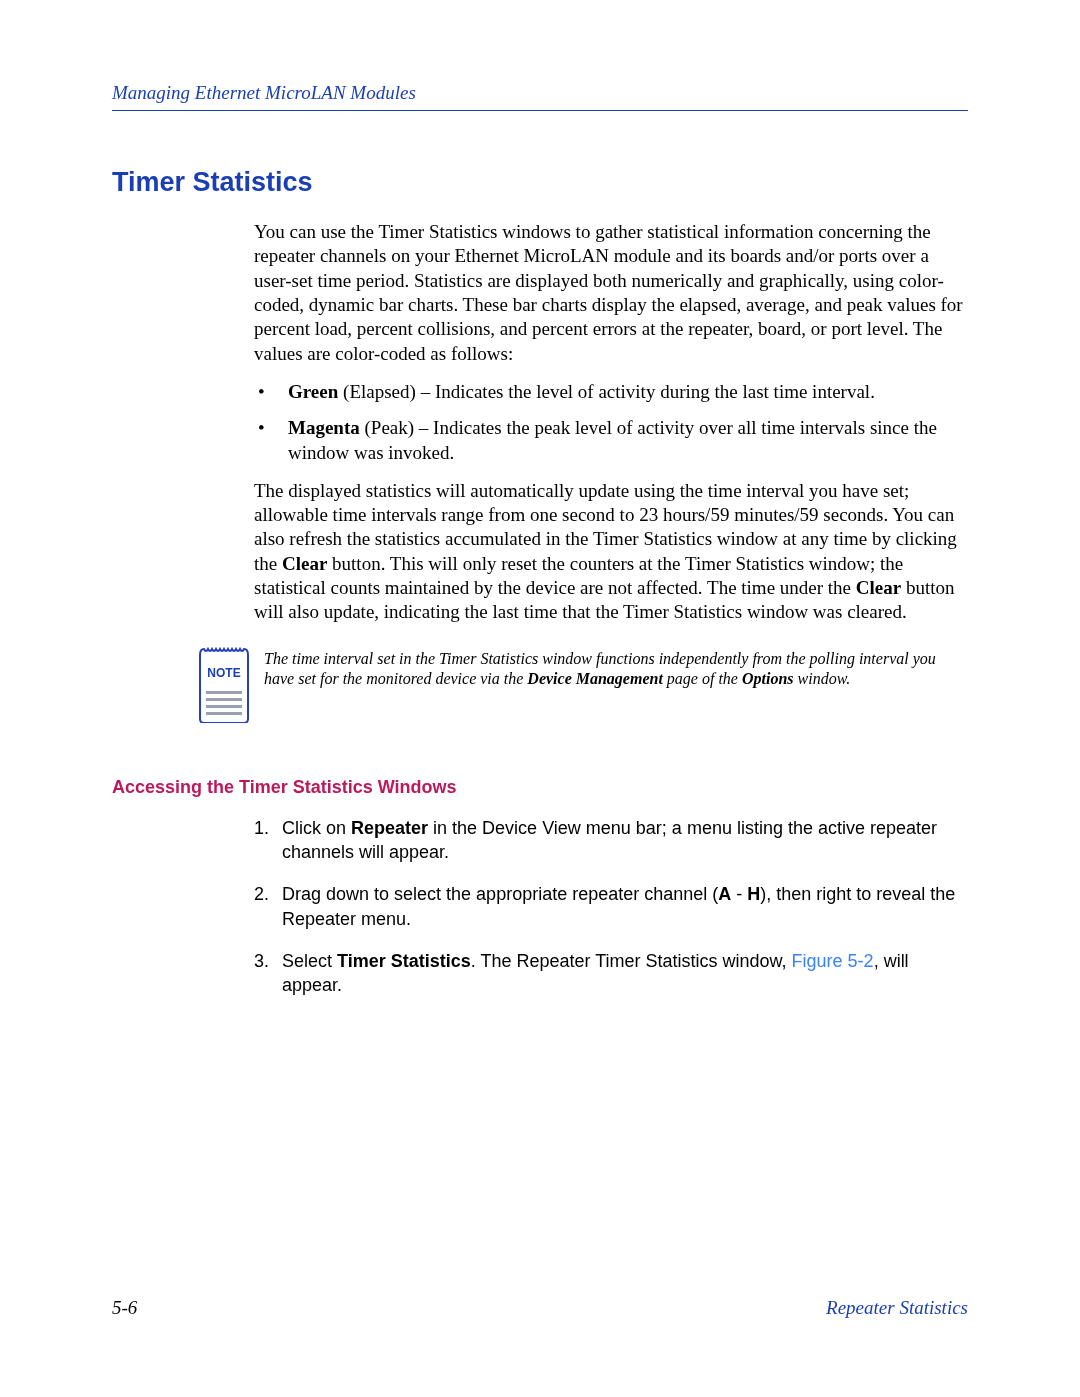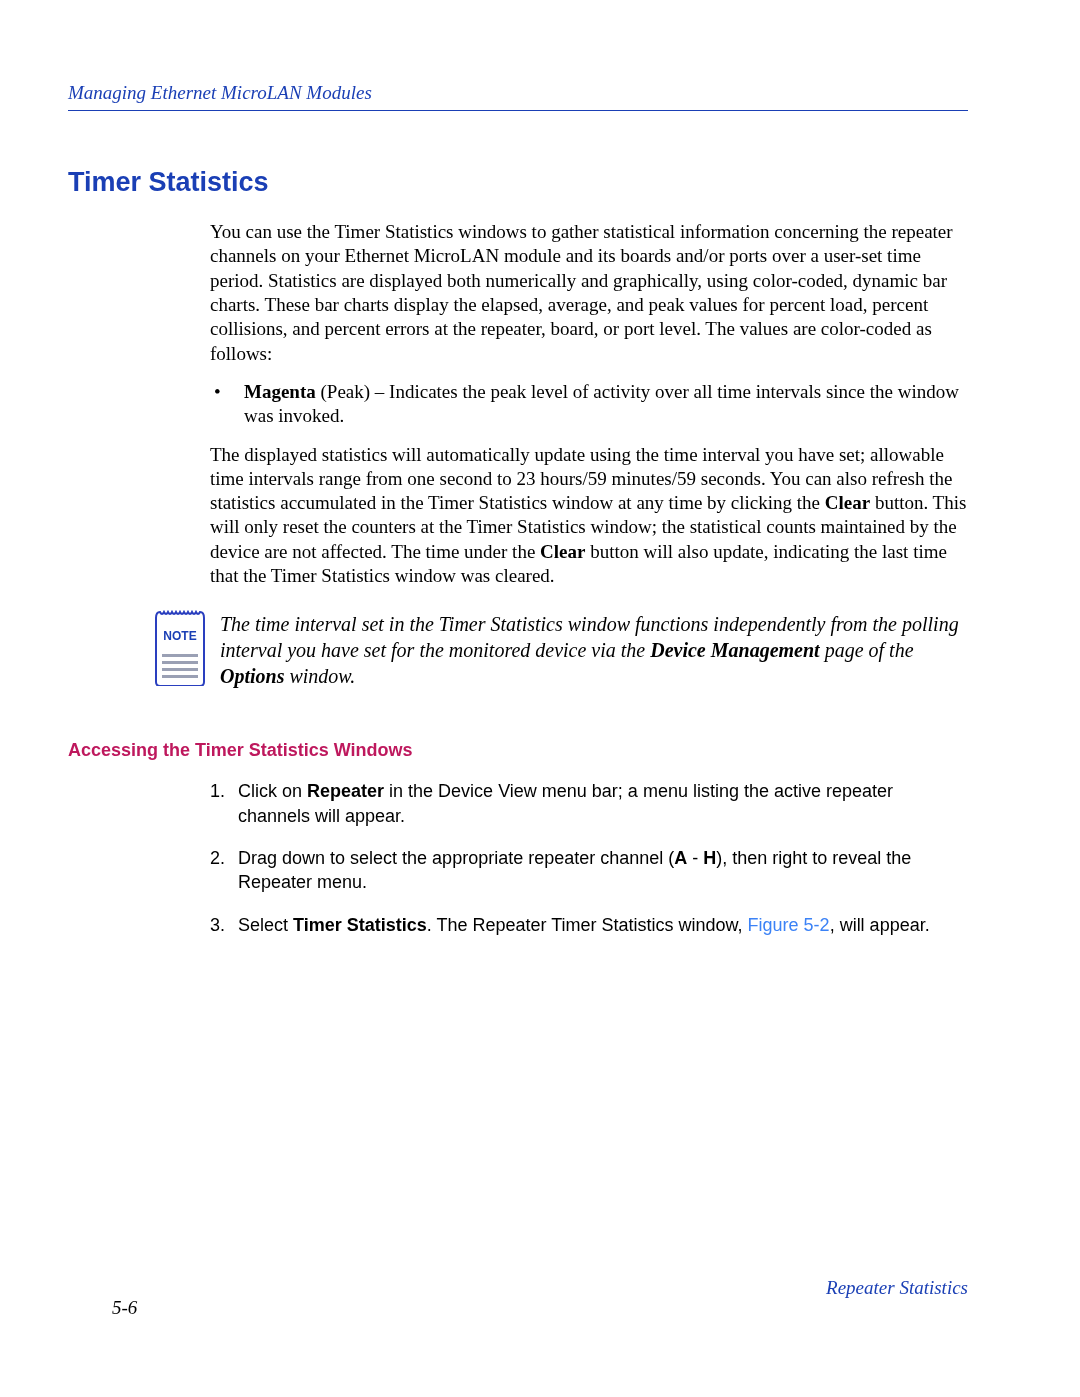--- a/index.html
+++ b/index.html
@@ -10,21 +10,21 @@
     height: 1397px;
     background: #ffffff;
     font-family: "Times New Roman", Times, serif;
     color: #000;
   }
   .page {
     position: relative;
     width: 1080px;
     height: 1397px;
     box-sizing: border-box;
-    padding: 82px 112px 0 68px;
+    padding: 82px 112px 0 112px;
   }
   .running-header {
     font-style: italic;
     color: #1a3fb5;
     font-size: 19px;
     padding-bottom: 6px;
     border-bottom: 1px solid #1a3fb5;
     margin-bottom: 56px;
   }
   .section-title {
@@ -61,21 +61,21 @@
     display: flex;
     gap: 12px;
     margin: 20px 0 50px 84px;
     justify-content: center;
   }
   .note-icon {
     flex: 0 0 auto;
   }
   .note-text {
     font-style: italic;
-    font-size: 20px;
+    font-size: 16px;
     line-height: 1.28;
     padding-top: 4px;
   }
   .subheading {
     font-family: Arial, Helvetica, sans-serif;
     font-weight: bold;
     color: #be185d;
     font-size: 18px;
     margin: 0 0 18px 0;
   }
@@ -101,37 +101,42 @@
   .footer {
     position: absolute;
     left: 112px;
     right: 112px;
     bottom: 78px;
     display: flex;
     justify-content: space-between;
     font-style: italic;
     font-size: 19px;
   }
-  .footer .pageno { color: #000; margin-top: 20px; }
+  .footer .pageno { color: #000; }
   .footer .section { color: #1a3fb5; }
   b { font-weight: bold; }
 </style>
 </head>
 <body>
 
 <div class="page">
 
   <div class="running-header">Managing Ethernet MicroLAN Modules</div>
 
   <h1 class="section-title">Timer Statistics</h1>
 
   <div class="body-col">
     <p class="para">You can use the Timer Statistics windows to gather statistical information concerning the repeater channels on your Ethernet MicroLAN module and its boards and/or ports over a user-set time period. Statistics are displayed both numerically and graphically, using color-coded, dynamic bar charts. These bar charts display the elapsed, average, and peak values for percent load, percent collisions, and percent errors at the repeater, board, or port level. The values are color-coded as follows:</p>
 
     <ul class="bullets">
+      <li>
+        <b>Green</b>
+        <span>(Elapsed)</span>
+        <span>– Indicates the level of activity during the last time interval.</span>
+      </li>
       <li>
         <b>Magenta</b>
         <span>(Peak)</span>
         <span>– Indicates the peak level of activity over all time intervals since the window was invoked.</span>
       </li>
     </ul>
 
     <p class="para">
       <span>The displayed statistics will automatically update using the time interval you have set; allowable time intervals range from one second to 23 hours/59 minutes/59 seconds. You can also refresh the statistics accumulated in the Timer Statistics window at any time by clicking the </span><b>Clear</b><span> button. This will only reset the counters at the Timer Statistics window; the statistical counts maintained by the device are not affected. The time under the </span><b>Clear</b><span> button will also update, indicating the last time that the Timer Statistics window was cleared.</span>
     </p>

